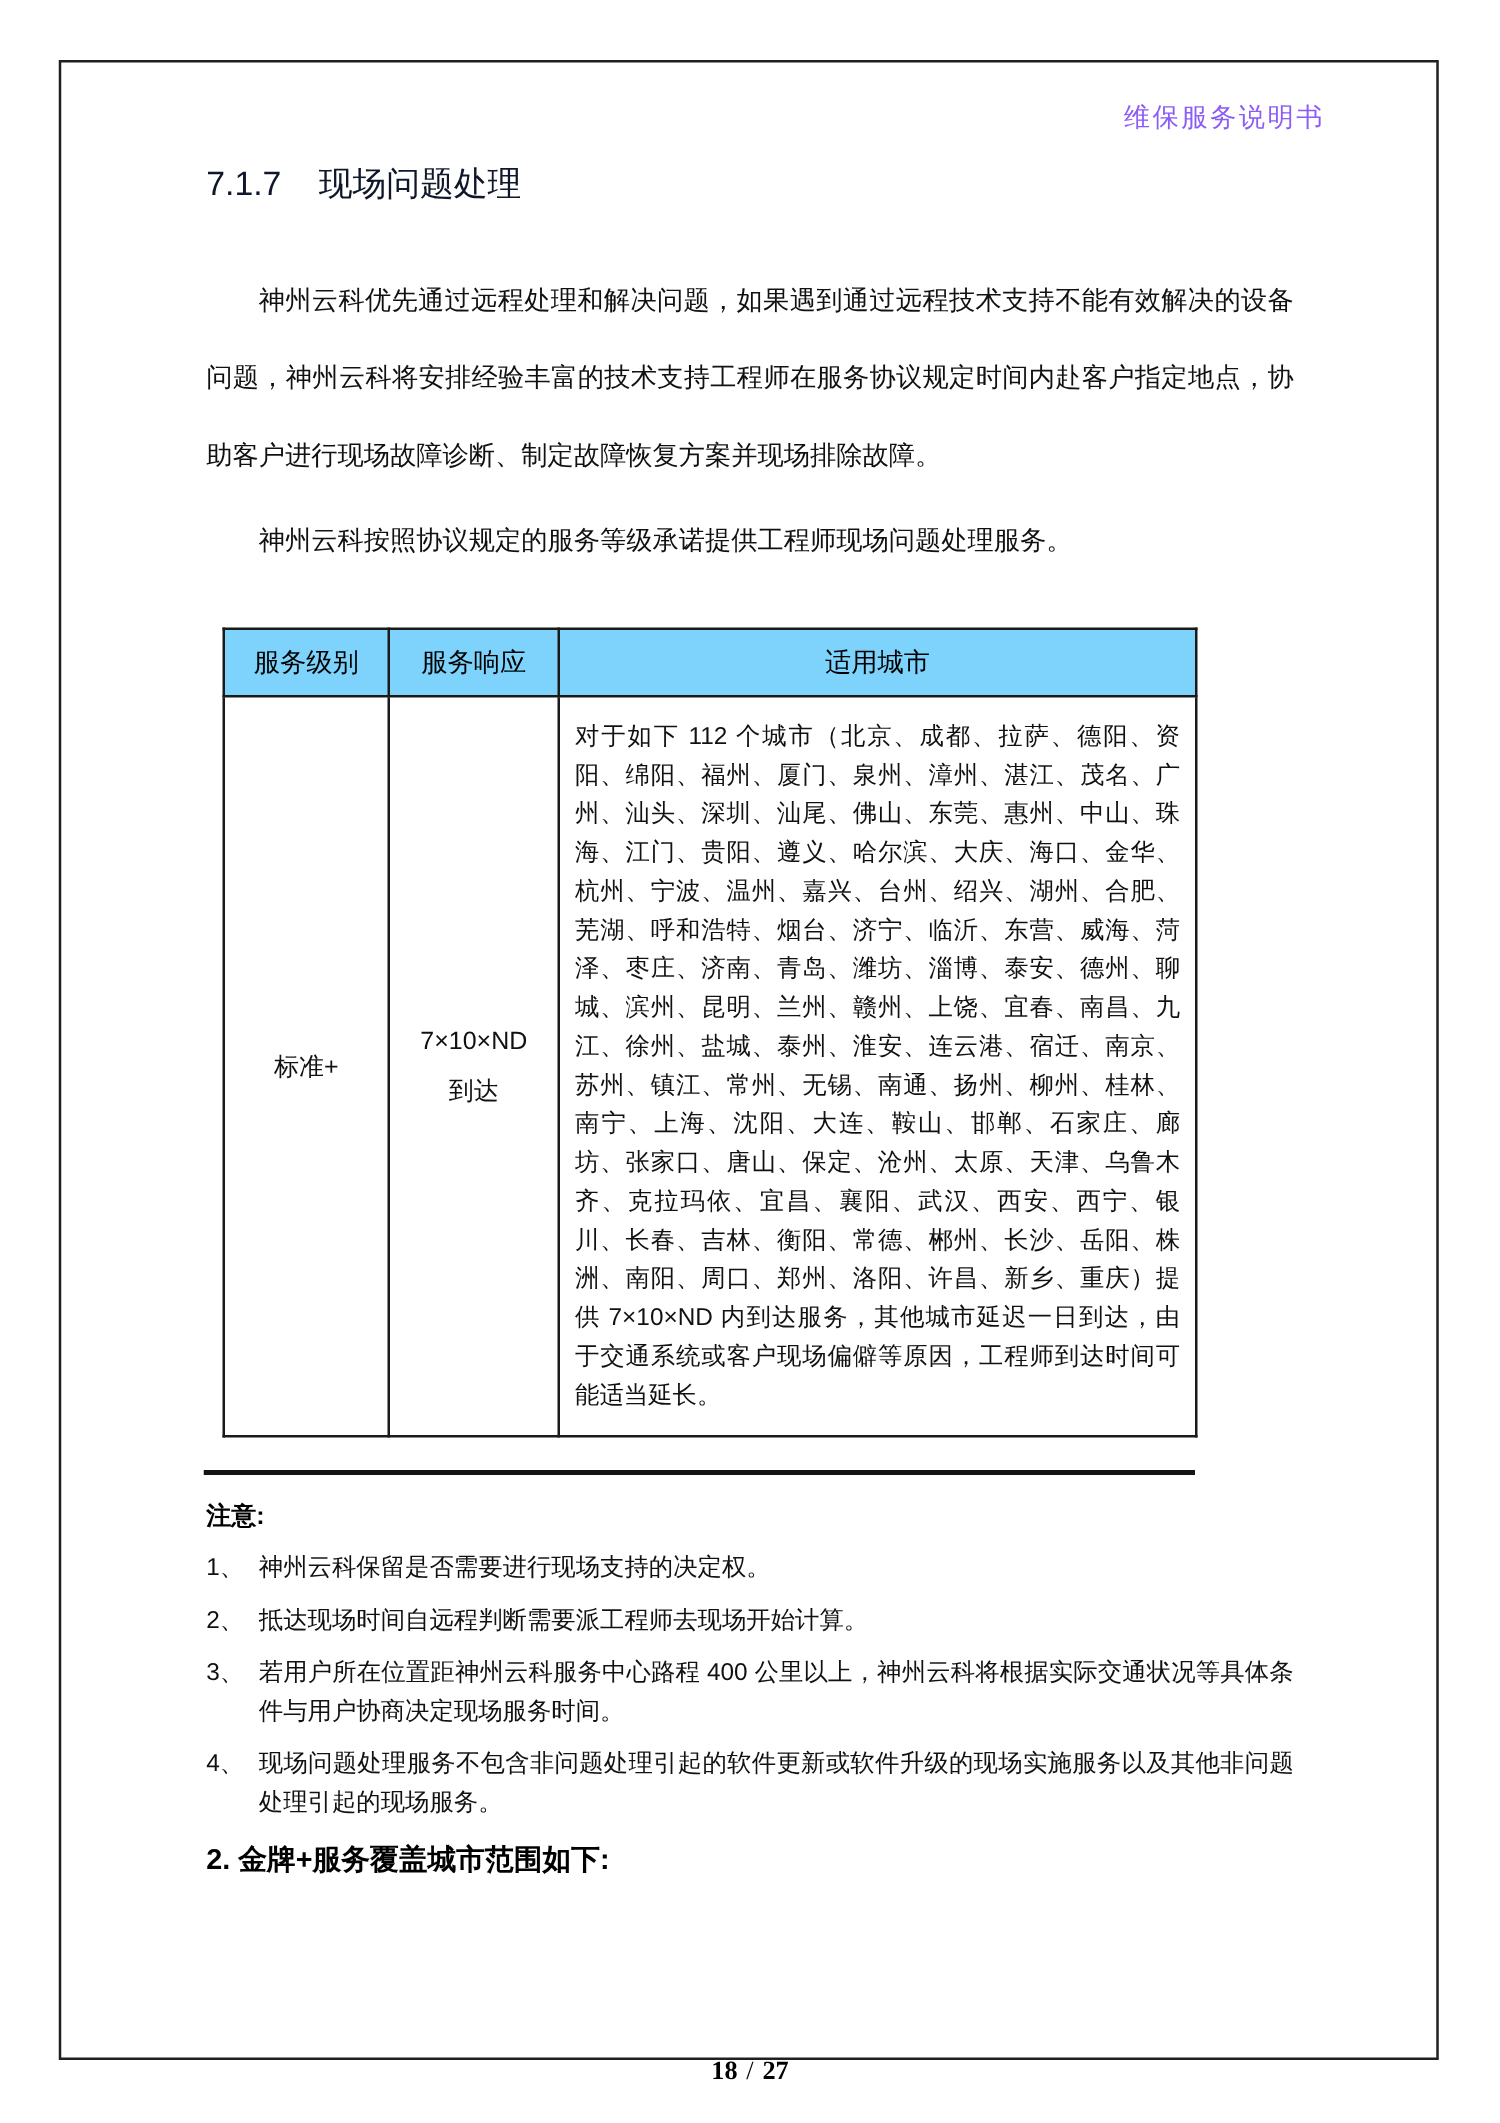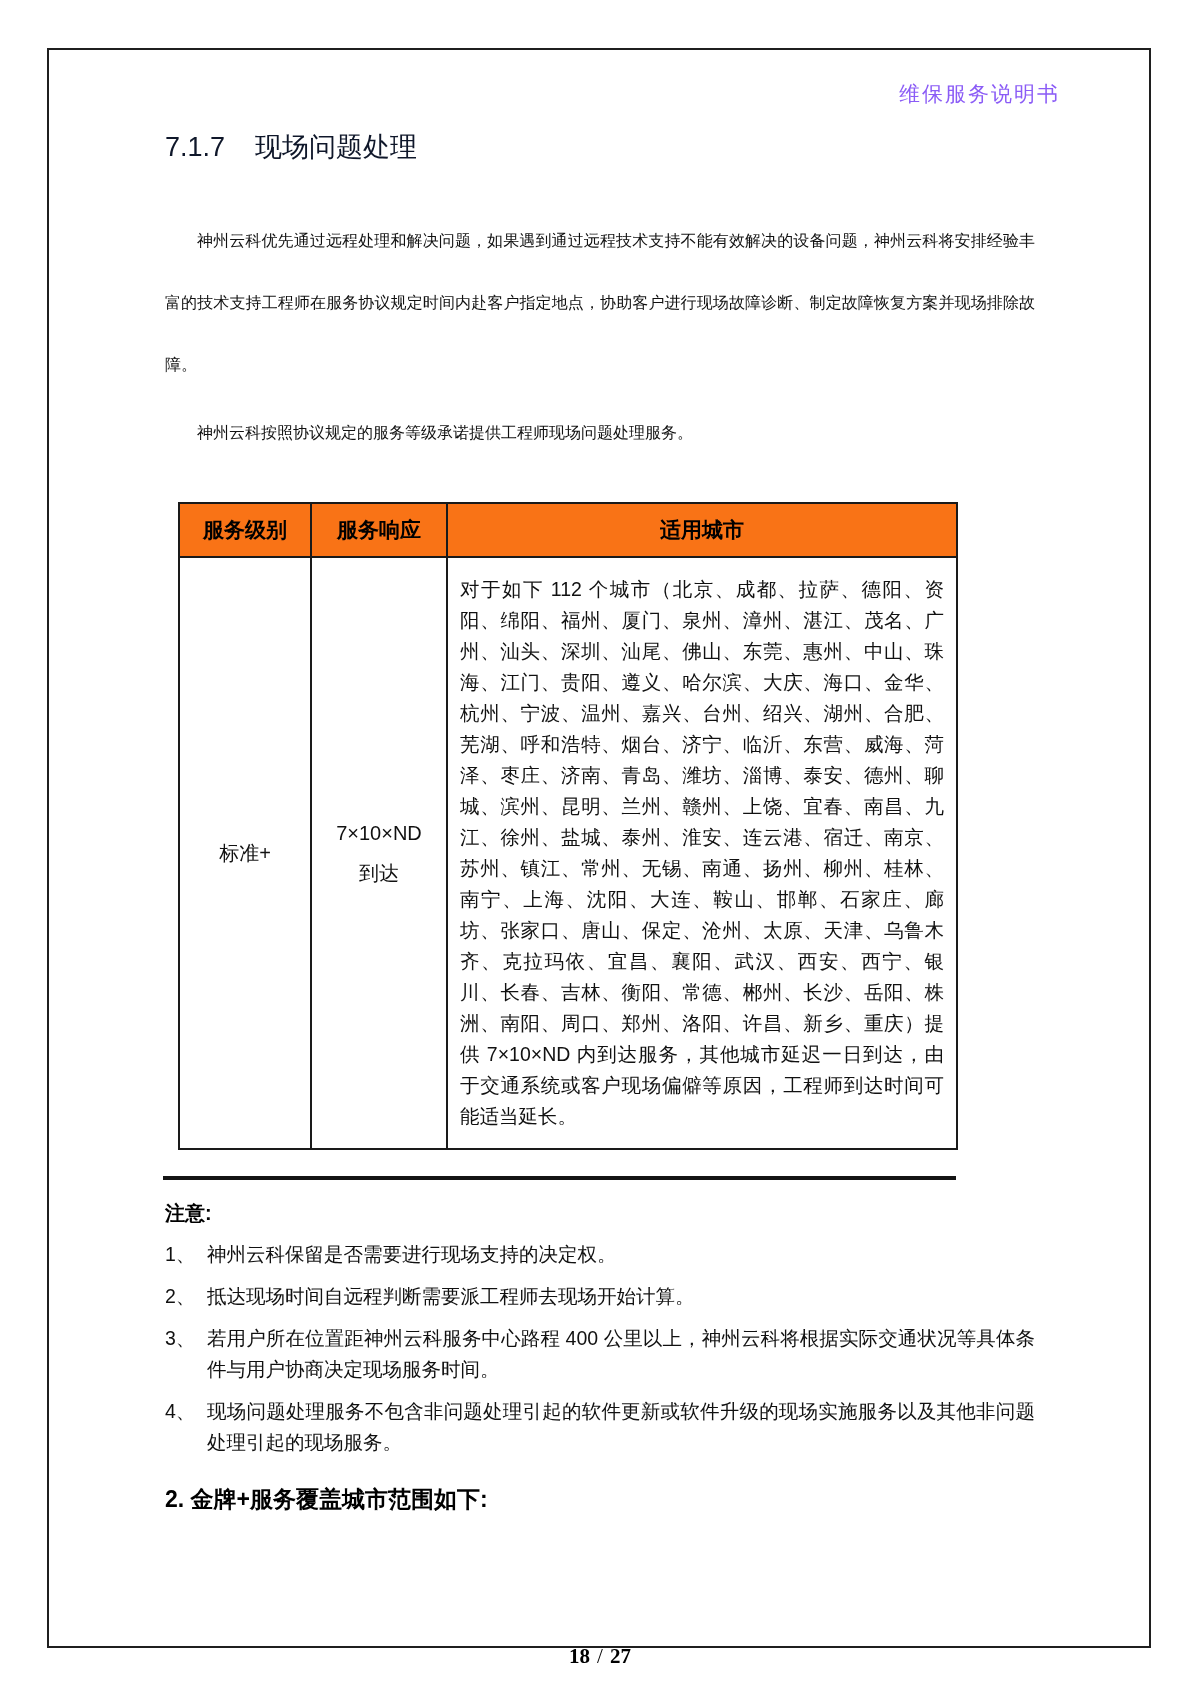--- a/index.html
+++ b/index.html
@@ -43,21 +43,21 @@
   h1.sec-heading {
     margin: 0 0 46px 0;
     font-size: 27px;
     font-weight: 400;
     line-height: 34px;
     color: #0f172a;
   }
   h1.sec-heading .sec-title { margin-left: 30px; }
   p.body-para {
     margin: 0 0 6px 0;
-    font-size: 16px;
+    font-size: 21px;
     line-height: 62px;
     text-align: justify;
     text-indent: 2em;
     color: #111;
   }
   h2.sub-heading {
     margin: 16px 0 0 0;
     font-size: 23px;
     font-weight: 700;
     line-height: 30px;
@@ -68,23 +68,23 @@
     width: 778px;
     border-collapse: collapse;
     table-layout: fixed;
   }
   table.svc-table th, table.svc-table td {
     border: 2px solid #1a1a1a;
     box-sizing: border-box;
   }
   table.svc-table th {
     height: 54px;
-    background: #f97316;
-    font-size: 21px;
-    font-weight: 700;
+    background: #7dd3fc;
+    font-size: 21px;
+    font-weight: 400;
     text-align: center;
     vertical-align: middle;
   }
   td.cell-center {
     text-align: center;
     vertical-align: middle;
     font-size: 20px;
     color: #111;
   }
   td.cell-response {
@@ -119,21 +119,21 @@
     line-height: 31px;
     color: #111;
   }
   .note-item .note-num {
     flex: 0 0 42px;
   }
   .note-item .note-text {
     flex: 1 1 auto;
     text-align: justify;
   }
-  h2.sub-heading.second { margin-top: 26px; }
+  h2.sub-heading.second { margin-top: 14px; }
   .page-footer {
     position: absolute;
     top: 1644px;
     left: 0;
     width: 100%;
     text-align: center;
     font-family: "Liberation Serif", serif;
     font-size: 21px;
     color: #000;
   }

